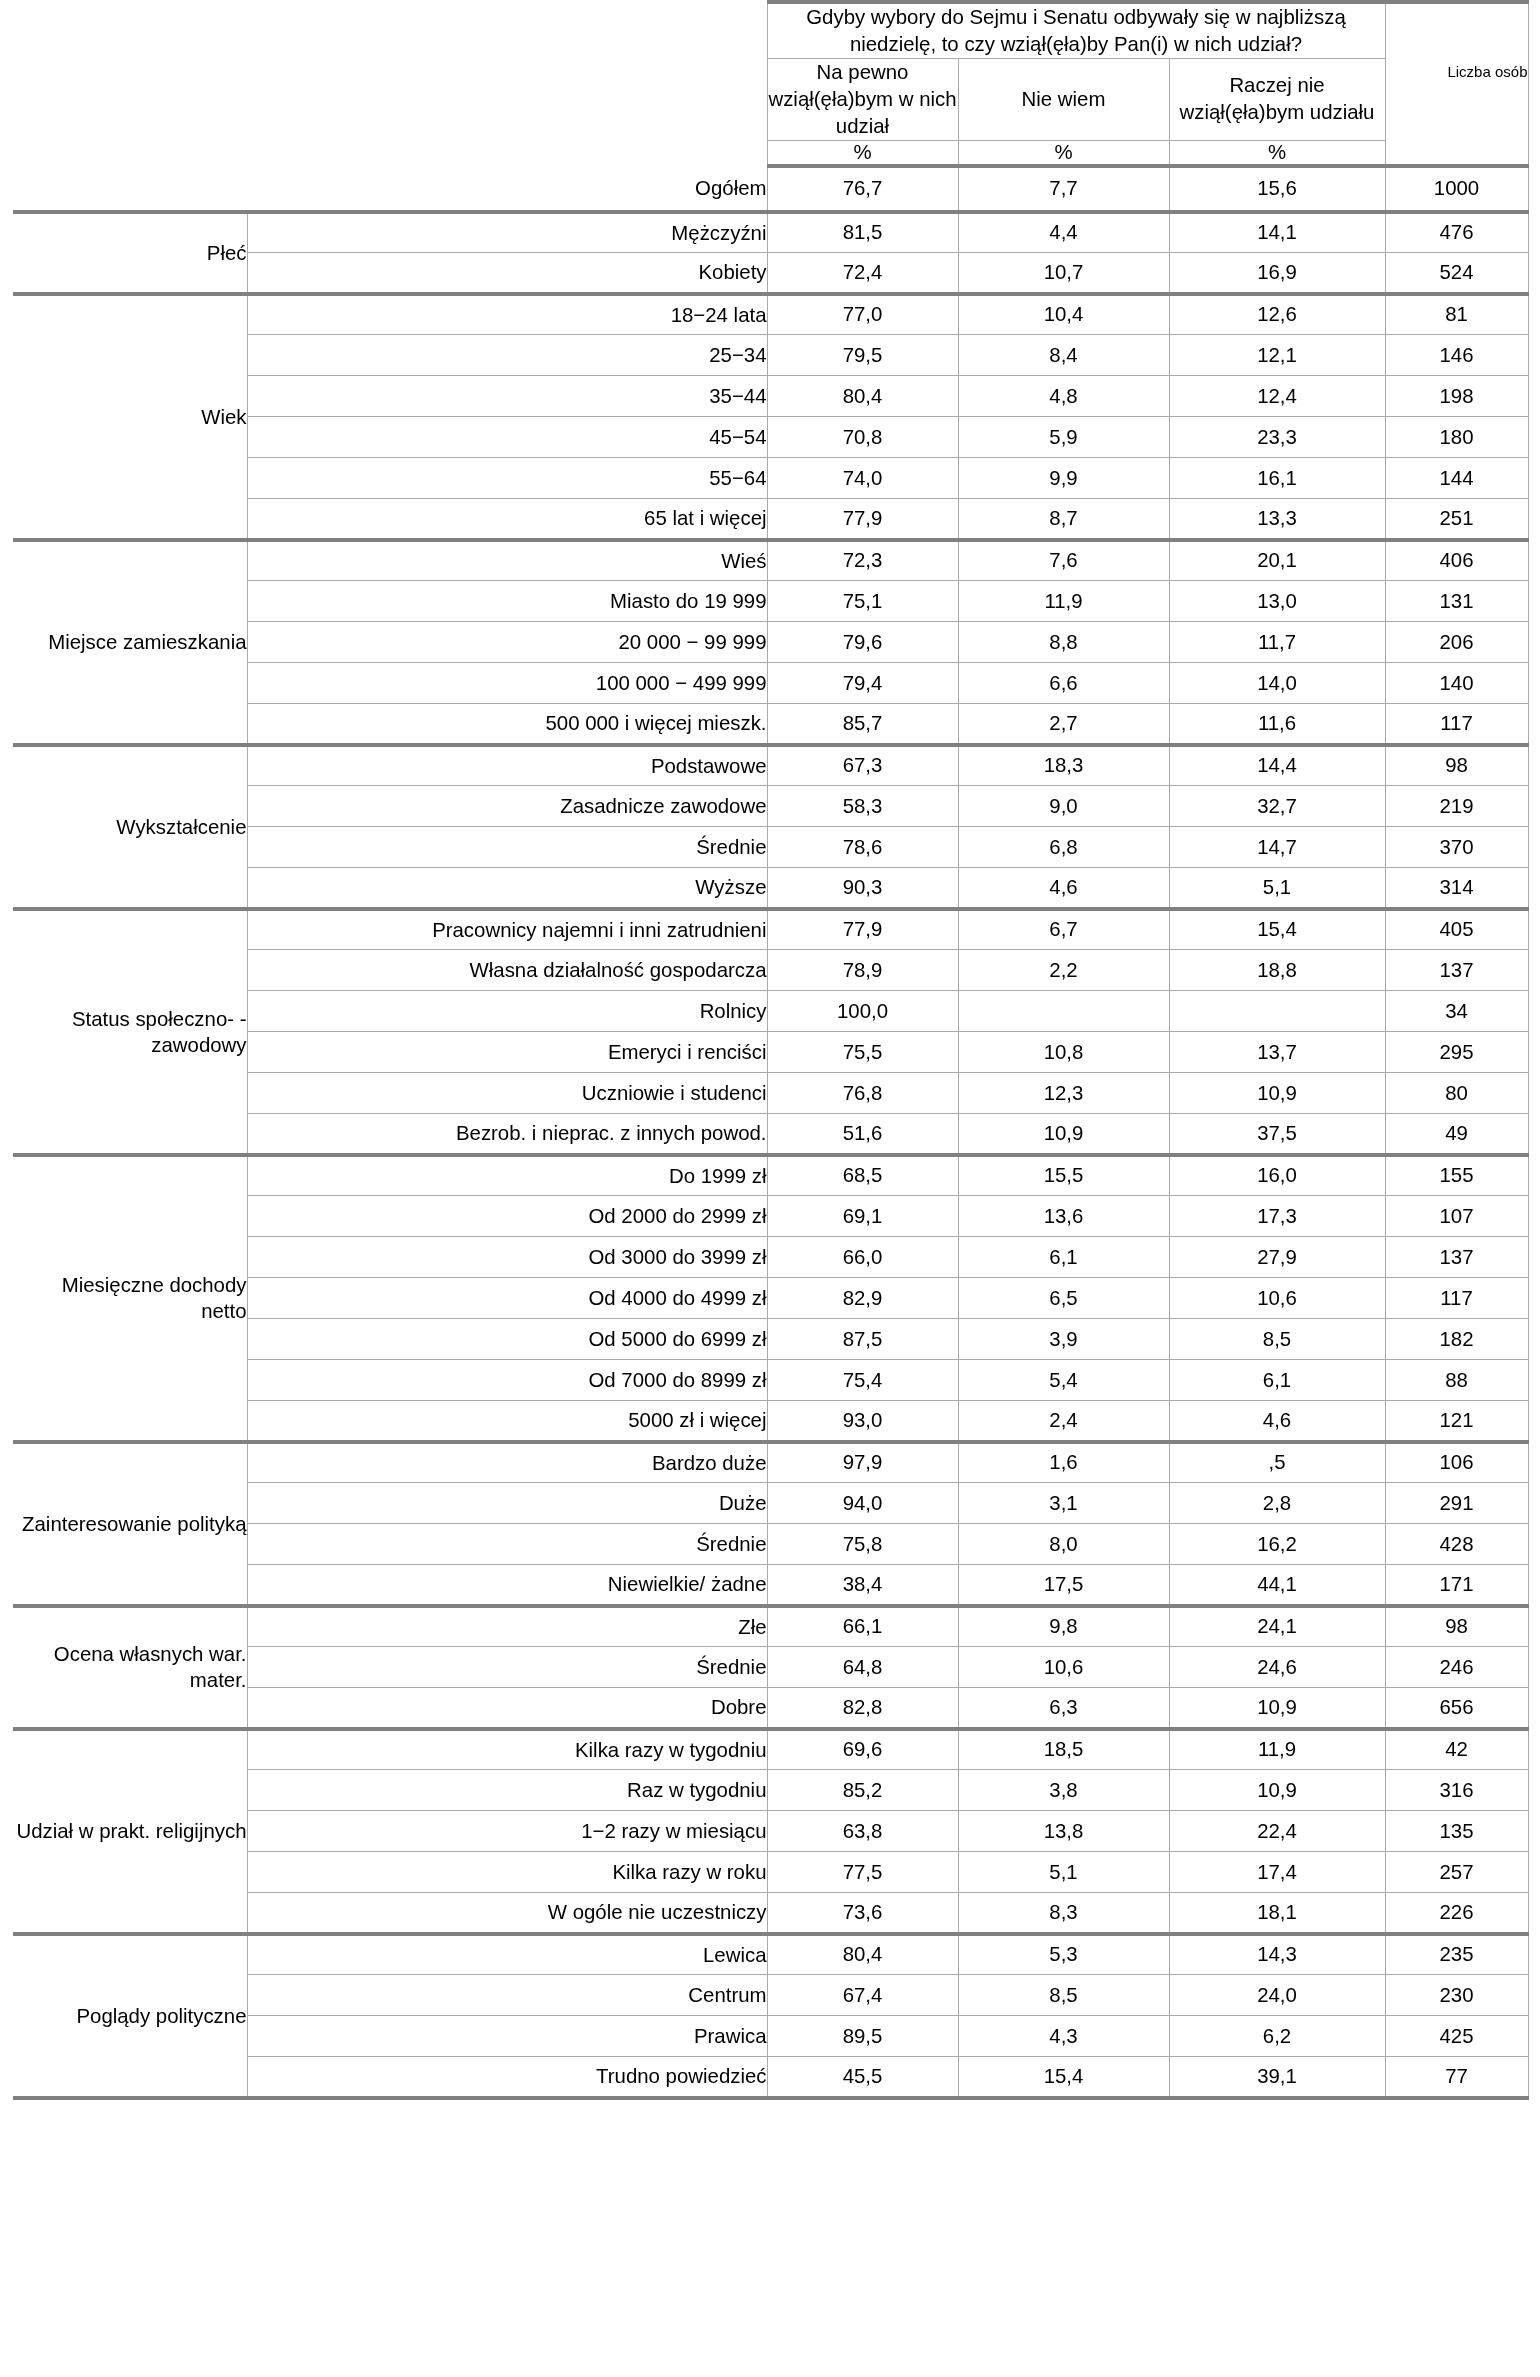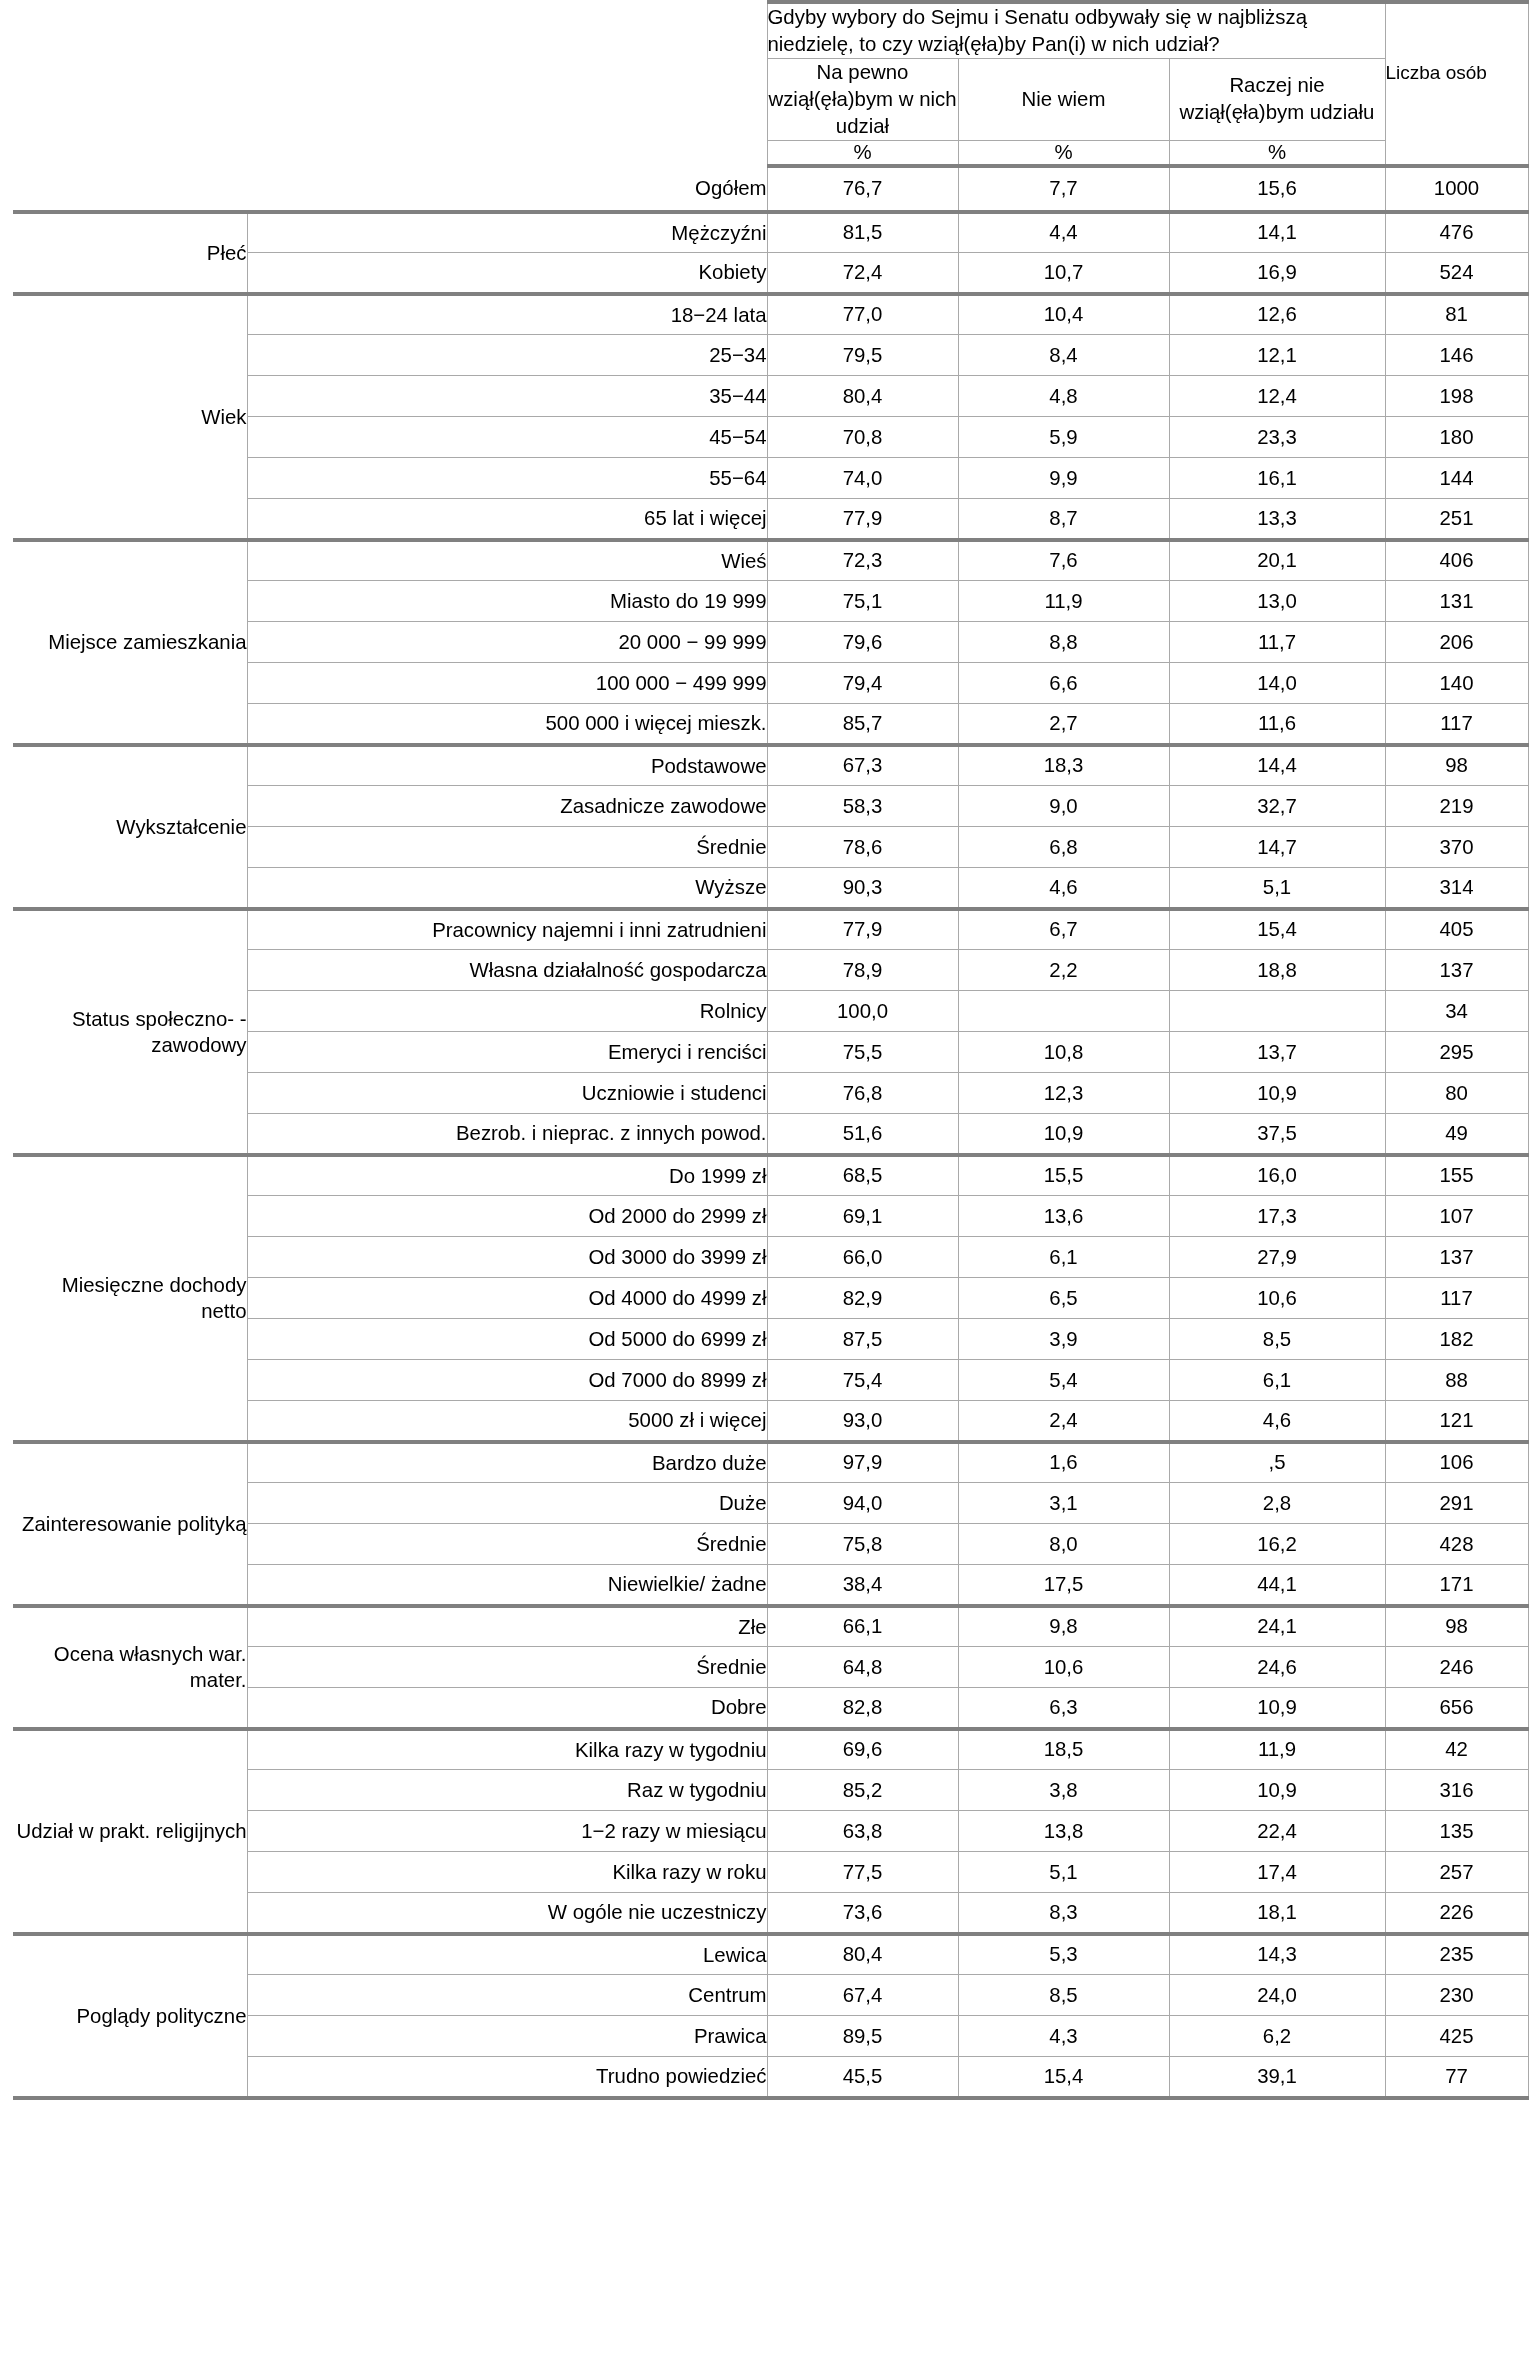--- a/index.html
+++ b/index.html
@@ -51,33 +51,34 @@
 
   
   .thick-top    { border-top: 4.1px solid #808080; }
   .thick-bottom { border-bottom: 4.1px solid #808080; }
   .thin-bottom  { border-bottom: 1.6px solid #a9a9a9; }
   .vl           { border-left: 1.6px solid #a9a9a9; }
   .vr           { border-right: 1.6px solid #a9a9a9; }
 
   
   .hdr-question {
+    text-align: center;
     font-size: 20.4px;
     line-height: 1.32;
     padding: 11.4px 8.1px 13px;
   }
   .hdr-opt {
     text-align: center;
     font-size: 20.4px;
     line-height: 1.32;
     padding: 8.1px 4.9px 9.8px;
   }
   .hdr-n {
-    text-align: left;
-    font-size: 19px;
+    text-align: right;
+    font-size: 15px;
     line-height: 1.32;
     padding: 6.5px 4.9px;
   }
   .hdr-pct {
     text-align: center;
     font-size: 20.4px;
     padding: 4.9px 0 6.5px;
   }
   .hdr-blank { border: 0; }
 

